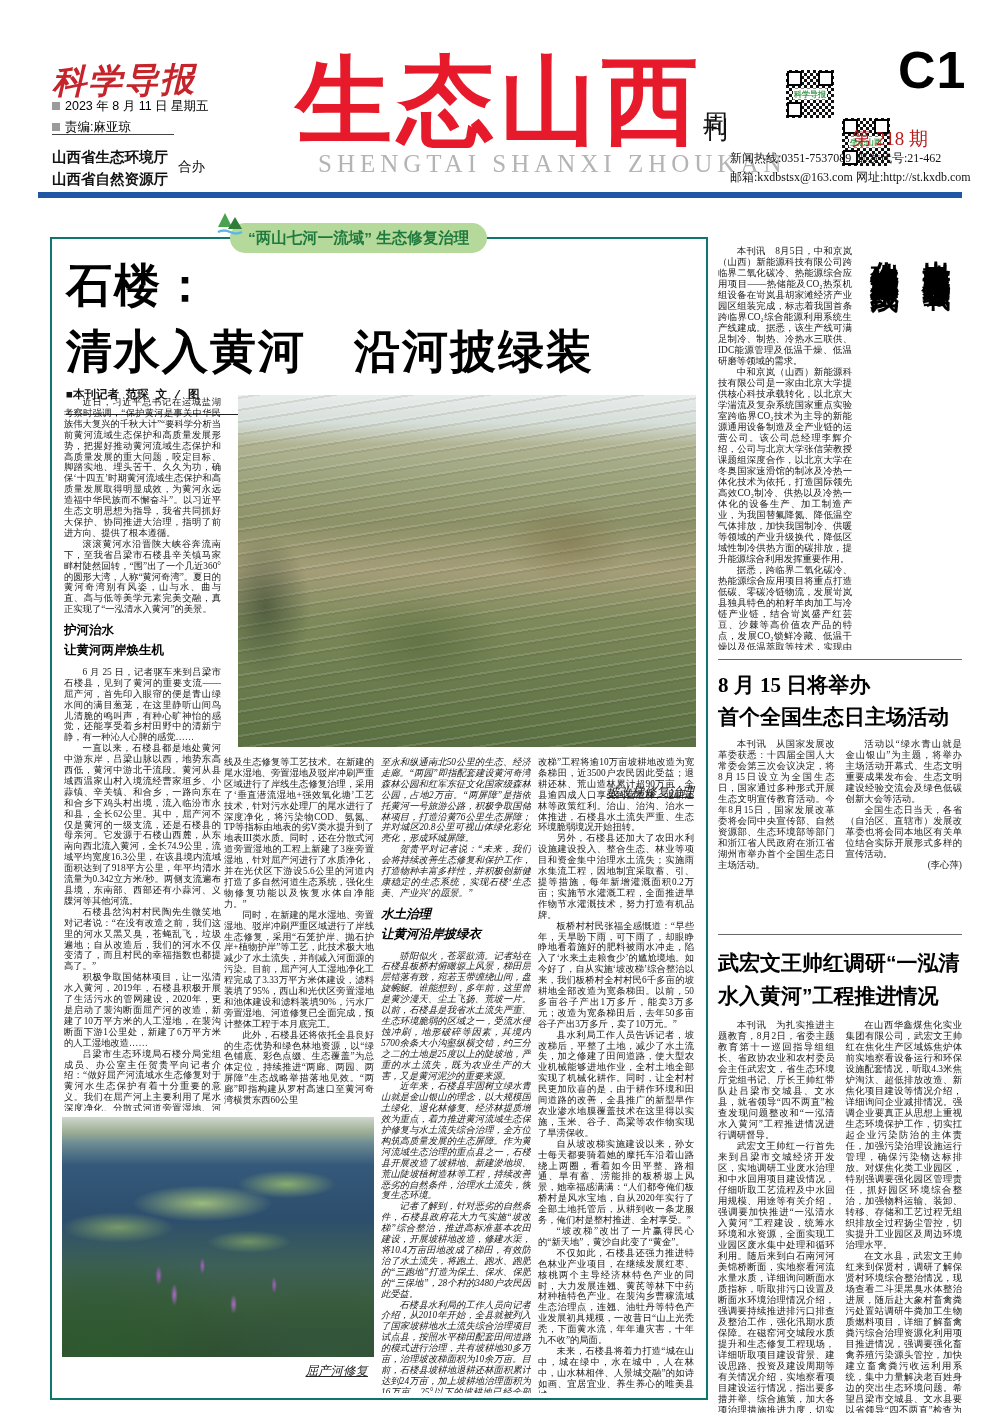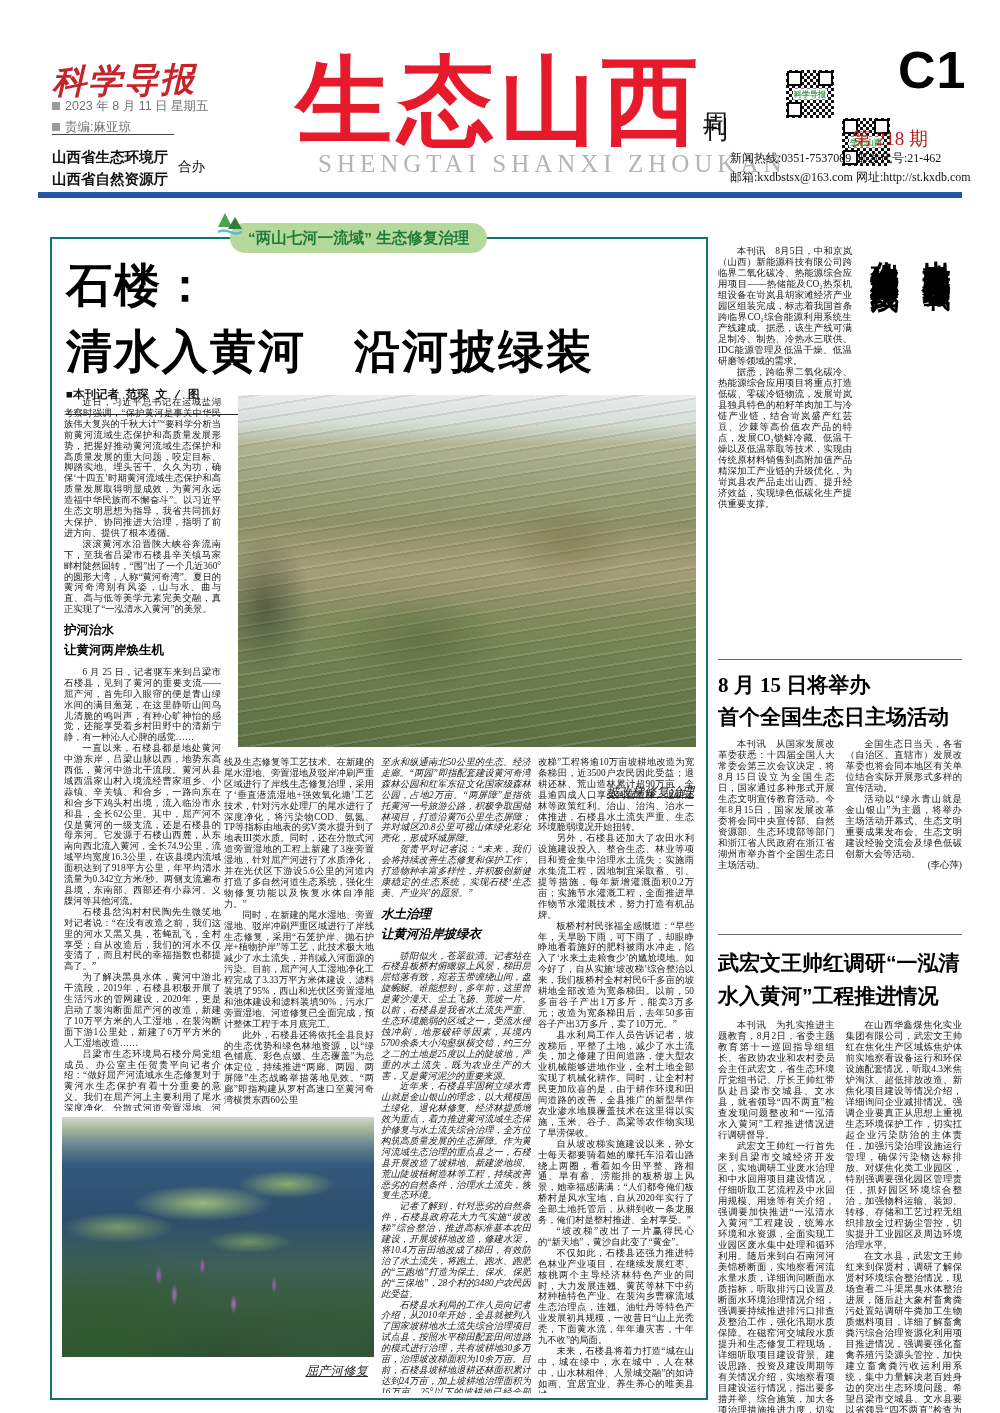--- a/index.html
+++ b/index.html
@@ -1,20 +1,20 @@
 <!DOCTYPE html>
 <html><head>
 <meta charset="utf-8">
 <style>
   html,body{margin:0;padding:0;background:#ffffff;}
   body{width:1000px;height:1413px;position:relative;font-family:"Liberation Serif",serif;color:#1c1c1c;overflow:hidden;}
   .abs{position:absolute;}
   
   .logo{left:52px;top:58px;font-family:"Liberation Serif",serif;font-style:italic;font-weight:bold;font-size:34px;color:#c5242b;transform:rotate(-1deg);letter-spacing:2px;}
-  .meta-line{left:52px;font-size:12.5px;color:#737373;font-family:"Liberation Sans",sans-serif;}
+  .meta-line{left:52px;font-size:12.5px;color:#000000;font-family:"Liberation Sans",sans-serif;}
   .meta-line .sq{display:inline-block;width:8px;height:8px;background:#9a9a9a;margin-right:5px;}
   .hrule{left:52px;top:134px;width:122px;border-top:1.5px solid #444;}
   .org{left:52px;top:146px;font-size:14.5px;font-weight:bold;font-family:"Liberation Sans",sans-serif;line-height:1.55;color:#111;}
   .coop{left:178px;top:158px;font-size:13.5px;font-family:"Liberation Sans",sans-serif;color:#111;}
   .masthead{left:296px;top:38px;font-size:96px;font-weight:900;color:#e61a2b;letter-spacing:6px;font-family:"Liberation Serif",serif;}
   .masthead-en{left:318px;top:150px;font-size:25px;color:#b4b4b6;letter-spacing:5px;font-family:"Liberation Serif",serif;}
   .weekly{left:700px;top:92px;font-size:25px;color:#111;writing-mode:vertical-rl;letter-spacing:6px;font-family:"Liberation Sans",sans-serif;}
   .c1{left:898px;top:40px;font-size:52px;font-weight:bold;color:#000;font-family:"Liberation Sans",sans-serif;letter-spacing:1px;}
   .issue{left:852px;top:126px;font-size:19px;color:#b91c1c;}
   .contact{font-size:12px;color:#111;}
@@ -130,22 +130,22 @@
   <div class="abs photo1"></div>
   <div class="abs caption cap1">坡改梯修复治理</div>
 
   <div class="abs col c1col">
       <p class="para">近日，习近平总书记在运城盐湖考察时强调，“保护黄河是事关中华民族伟大复兴的千秋大计”“要科学分析当前黄河流域生态保护和高质量发展形势，把握好推动黄河流域生态保护和高质量发展的重大问题，咬定目标、脚踏实地、埋头苦干、久久为功，确保‘十四五’时期黄河流域生态保护和高质量发展取得明显成效，为黄河永远造福中华民族而不懈奋斗”。以习近平生态文明思想为指导，我省共同抓好大保护、协同推进大治理，指明了前进方向、提供了根本遵循。</p>
       <p class="para">滚滚黄河水沿晋陕大峡谷奔流南下，至我省吕梁市石楼县辛关镇马家畔村陡然回转，“围”出了一个几近360°的圆形大湾，人称“黄河奇湾”。夏日的黄河奇湾别有风姿，山与水、曲与直、高与低等美学元素完美交融，真正实现了“一泓清水入黄河”的美景。</p>
       <p class="para sub">护河治水</p>
       <p class="para sub">让黄河两岸焕生机</p>
       <p class="para">6 月 25 日，记者驱车来到吕梁市石楼县，见到了黄河的重要支流——屈产河，首先印入眼帘的便是青山绿水间的满目葱茏，在这里静听山间鸟儿清脆的鸣叫声，有种心旷神怡的感觉，还能享受着乡村田野中的清新宁静，有一种沁人心脾的感觉……</p>
       <p class="para">一直以来，石楼县都是地处黄河中游东岸，吕梁山脉以西，地势东高西低，黄河中游北干流段。黄河从县域西温家山村入境流经曹家垣乡、小蒜镇、辛关镇、和合乡，一路向东在和合乡下鸡头村出境，流入临汾市永和县，全长62公里。其中，屈产河不仅是黄河的一级支流，还是石楼县的母亲河。它发源于石楼山西麓，从东南向西北流入黄河，全长74.9公里，流域平均宽度16.3公里，在该县境内流域面积达到了918平方公里，年平均清水流量为0.342立方米/秒。两侧支流遍布县境，东南部、西部还有小蒜河、义牒河等其他河流。</p>
-      <p class="para">石楼县岔沟村村民陶先生微笑地对记者说：“在没有改造之前，我们这里的河水又黑又臭，苍蝇乱飞，全村享受；自从改造后，我们的河水不仅变清了，而且村民的幸福指数也都提高了。”</p>
-      <p class="para">为了解决黑臭水体，黄河中游北干流段，2019年，石楼县积极开展了生活污水的管网建设，2020年，更是启动了裴沟断面屈产河的改造，新建了10万平方米的人工湿地，在裴沟断面下游1公里处，新建了6万平方米的人工湿地改造……</p>
+      <p class="para">石楼县岔沟村村民陶先生微笑地对记者说：“在没有改造之前，我们这里的河水又黑又臭，苍蝇乱飞，垃圾遍地；自从改造后，我们的河水不仅变清了，而且村民的幸福指数也都提高了。”</p>
+      <p class="para">积极争取国储林项目，让一泓清水入黄河，2019年，石楼县积极开展了生活污水的管网建设，2020年，更是启动了裴沟断面屈产河的改造，新建了10万平方米的人工湿地，在裴沟断面下游1公里处，新建了6万平方米的人工湿地改造……</p>
       <p class="para">吕梁市生态环境局石楼分局党组成员、办公室主任贺贵平向记者介绍：“做好屈产河流域水生态修复对于黄河水生态保护有着十分重要的意义。我们在屈产河上主要利用了尾水深度净化、分散式河道旁置湿地、河道生态修复岸</p>
     </div>
   <div class="abs col c2col">
       <p class="para cont">线及生态修复等工艺技术。在新建的尾水湿地、旁置湿地及驳岸冲刷严重区域进行了岸线生态修复治理，采用了‘垂直潜流湿地+强效氧化塘’工艺技术，针对污水处理厂的尾水进行了深度净化，将污染物COD、氨氮、TP等指标由地表的劣V类水提升到了地表III类水质。同时，还在分散式河道旁置湿地的工程上新建了3座旁置湿地，针对屈产河进行了水质净化，并在光伏区下游设5.6公里的河道内打造了多自然河道生态系统，强化生物修复功能以及恢复水体自净能力。”</p>
       <p class="para">同时，在新建的尾水湿地、旁置湿地、驳岸冲刷严重区域进行了岸线生态修复，采用“石笼护岸、抛石护岸+植物护岸”等工艺，此技术极大地减少了水土流失，并削减入河面源的污染。目前，屈产河人工湿地净化工程完成了3.33万平方米体建设，滤料装填了95%，西山和光伏区旁置湿地和池体建设和滤料装填90%，污水厂旁置湿地、河道修复已全面完成，预计整体工程于本月底完工。</p>
       <p class="para">此外，石楼县还将依托全县良好的生态优势和绿色林地资源，以“绿色铺底、彩色点缀、生态覆盖”为总体定位，持续推进“两廊、两园、两屏障”生态战略举措落地见效。“两廊”即指构建从罗村高速口至黄河奇湾横贯东西60公里</p>
     </div>
   <div class="abs col c3col">
       <p class="para cont">至永和纵通南北50公里的生态、经济走廊。“两园”即指配套建设黄河奇湾森林公园和红军东征文化国家级森林公园，占地2万亩。“两屏障”是指依托黄河一号旅游公路，积极争取国储林项目，打造沿黄76公里生态屏障；并对城区20.8公里可视山体绿化彩化亮化，形成环城屏障。</p>
       <p class="para">贺贵平对记者说：“未来，我们会将持续改善生态修复和保护工作，打造物种丰富多样性，并积极创新健康稳定的生态系统，实现石楼‘生态美、产业兴’的愿景。”</p>
@@ -169,39 +169,40 @@
 
   <div class="abs photo2"></div>
   <div class="abs caption cap2">屈产河修复</div>
 </div>
 
 <div class="abs sidebar">
 
   <div class="side1">
     <div class="s1text">
         <p class="para">本刊讯　8月5日，中和京岚（山西）新能源科技有限公司跨临界二氧化碳冷、热能源综合应用项目——热储能及CO₂热泵机组设备在岢岚县胡家滩经济产业园区组装完成，标志着我国首条跨临界CO₂综合能源利用系统生产线建成。据悉，该生产线可满足制冷、制热、冷热水三联供、IDC能源管理及低温干燥、低温研磨等领域的需求。</p>
+        <p class="para">中和京岚（山西）新能源科技有限公司是一家由北京大学提供核心科技承载转化，以北京大学湍流及复杂系统国家重点实验室跨临界CO₂技术为主导的新能源通用设备制造及全产业链的运营公司。该公司总经理李辉介绍，公司与北京大学张信荣教授课题组深度合作，以北京大学在冬奥国家速滑馆的制冰及冷热一体化技术为依托，打造国际领先高效CO₂制冷、供热以及冷热一体化的设备生产、加工制造产业，为我国替氟降氮、降低温空气体排放，加快我国制冷、供暖等领域的产业升级换代，降低区域性制冷供热方面的碳排放，提升能源综合利用发挥重要作用。</p>
         <p class="para">据悉，跨临界二氧化碳冷、热能源综合应用项目将重点打造低碳、零碳冷链物流，发展岢岚县独具特色的柏籽羊肉加工与冷链产业链，结合岢岚盛产红芸豆、沙棘等高价值农产品的特点，发展CO₂锁鲜冷藏、低温干燥以及低温萃取等技术，实现由传统原材料销售到高附加值产品精深加工产业链的升级优化，为岢岚县农产品走出山西、提升经济效益，实现绿色低碳化生产提供重要支撑。</p>
       </div>
     <div class="vhead">
       <div>岢岚建成我国首条跨临界二氧</div>
       <div>化碳综合能源利用系统生产线</div>
     </div>
   </div>
 
   <div class="divider"></div>
 
   <div>
     <div class="s-title">
       <div>8 月 15 日将举办</div>
       <div>首个全国生态日主场活动</div>
     </div>
     <div class="twocol tc2">
         <p class="para">本刊讯　从国家发展改革委获悉：十四届全国人大常委会第三次会议决定，将8月15日设立为全国生态日，国家通过多种形式开展生态文明宣传教育活动。今年8月15日，国家发展改革委将会同中央宣传部、自然资源部、生态环境部等部门和浙江省人民政府在浙江省湖州市举办首个全国生态日主场活动。</p>
+        <p class="para">活动以“绿水青山就是金山银山”为主题，将举办主场活动开幕式、生态文明重要成果发布会、生态文明建设经验交流会及绿色低碳创新大会等活动。</p>
         <p class="para">全国生态日当天，各省（自治区、直辖市）发展改革委也将会同本地区有关单位结合实际开展形式多样的宣传活动。</p>
-        <p class="para">活动以“绿水青山就是金山银山”为主题，将举办主场活动开幕式、生态文明重要成果发布会、生态文明建设经验交流会及绿色低碳创新大会等活动。</p>
         <p class="para sign">(李心萍)</p>
       </div>
   </div>
 
   <div class="divider"></div>
 
   <div>
     <div class="s3-title">武宏文王帅红调研“一泓清水入黄河”工程推进情况</div>
     <div class="twocol tc3">
         <p class="para">本刊讯　为扎实推进主题教育，8月2日，省委主题教育第十一巡回指导组组长、省政协农业和农村委员会主任武宏文，省生态环境厅党组书记、厅长王帅红带队赴吕梁市交城县、文水县，就省领导“四不两直”检查发现问题整改和“一泓清水入黄河”工程推进情况进行调研督导。</p>

